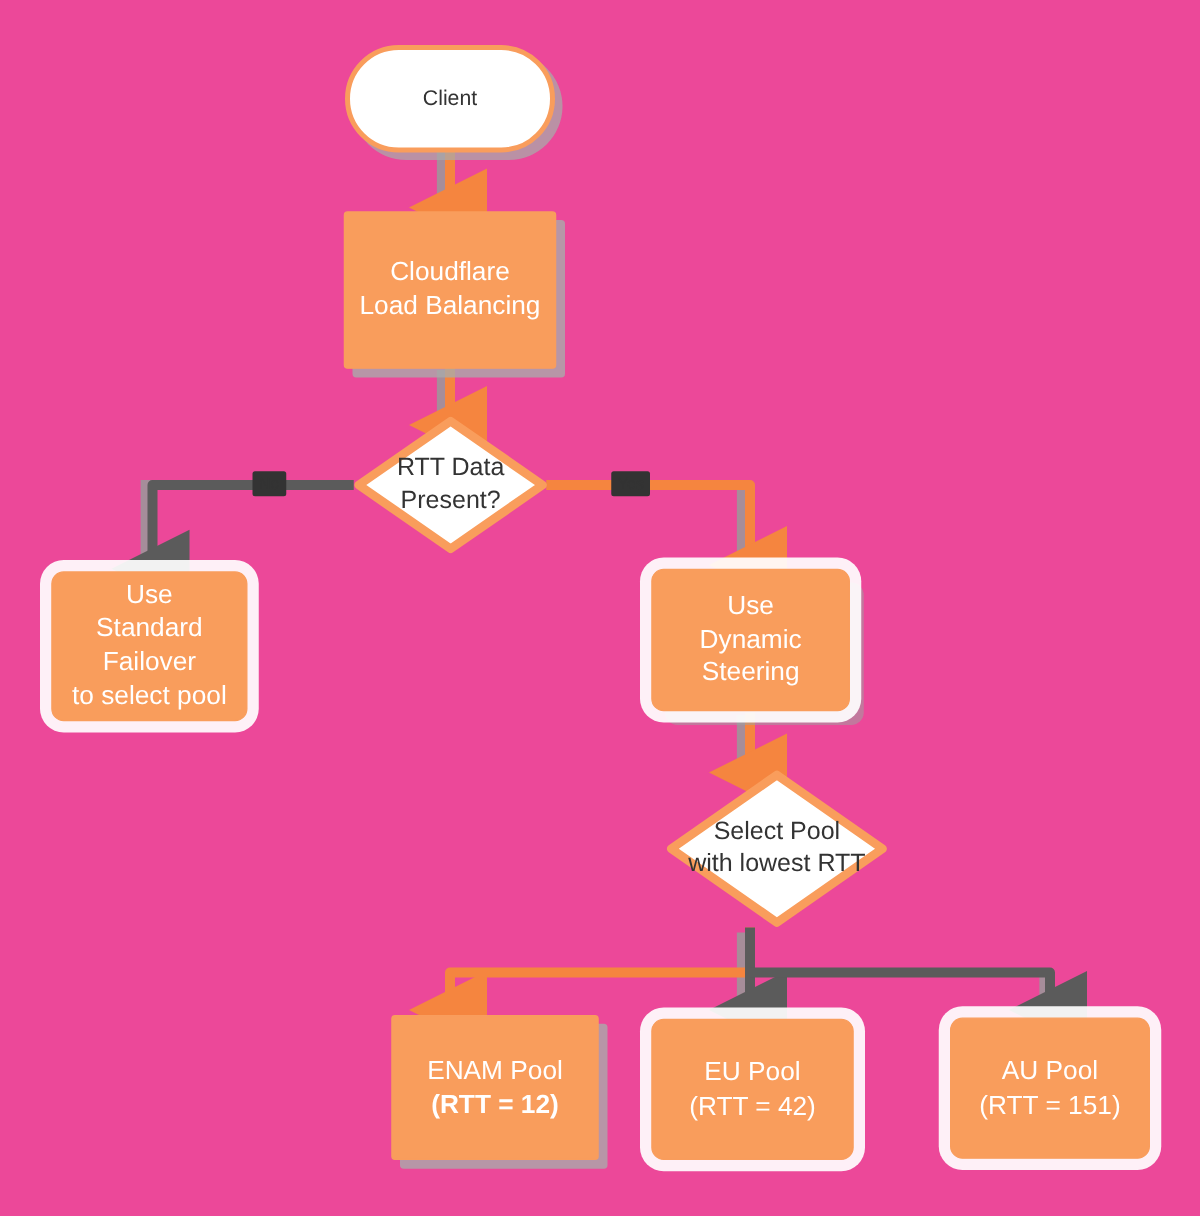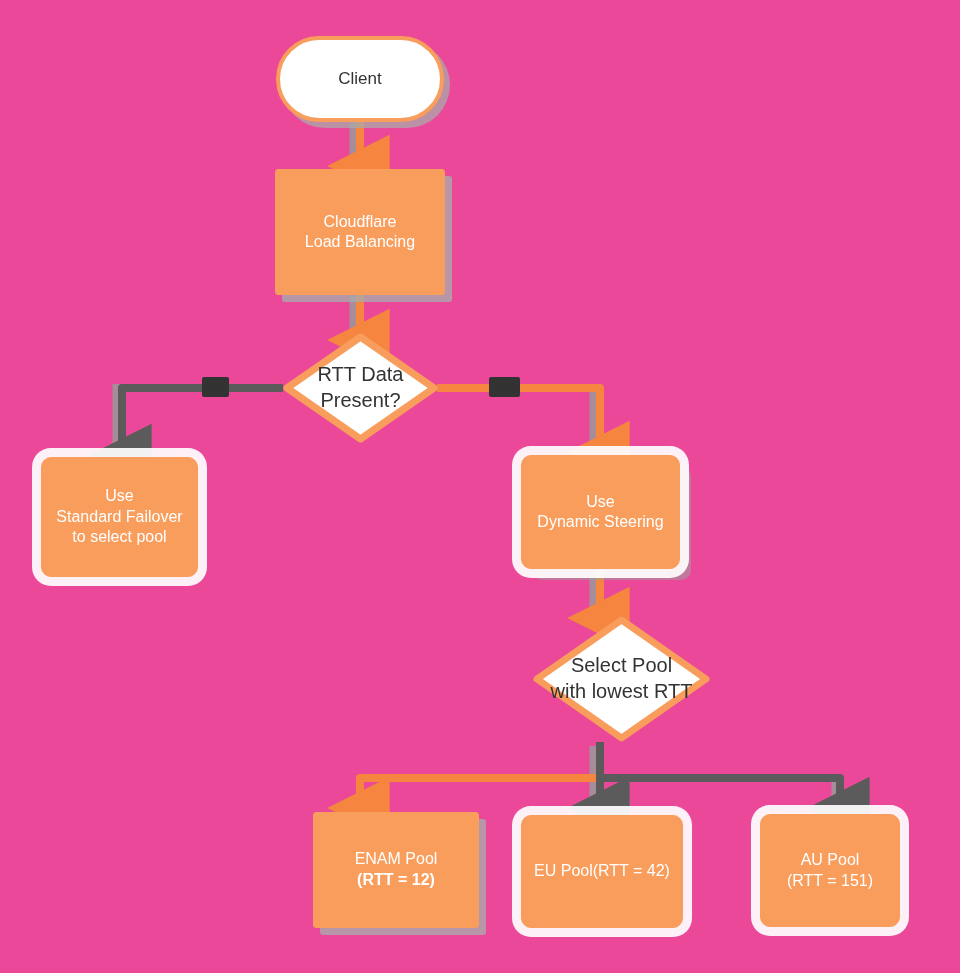--- a/index.html
+++ b/index.html
@@ -42,21 +42,21 @@
     border-radius: 90px;
     color: #333333;
     font-size: 17px;
     box-shadow: 6px 6px 0 0 rgba(170,170,170,0.75);
   }
 
   
   .n-process {
     background: #F99D5C;
     color: #FFFFFF;
-    font-size: 16px;
+    font-size: 21px;
     border: 1px solid #F99D5C;
   }
   .n-process.sharp {
     border-radius: 3px;
     box-shadow: 7px 7px 0 0 rgba(170,170,170,0.8);
   }
   .n-process.round {
     border-radius: 10px;
     box-shadow: 0 0 0 9px rgba(255,255,255,0.92);
   }
@@ -181,26 +181,26 @@
     </svg>
     <span class="node-label">Select Pool
 with lowest RTT</span>
   </div>
 
   <div class="node n-process sharp" style="left:277px; top:812px; width:166px; height:116px; flex-direction:column;margin-left:36px;">
     <span style="line-height:1.3;">ENAM Pool</span>
     <span class="bold" style="line-height:1.3;">(RTT = 12)</span>
   </div>
 
-  <div class="node n-process round" style="left:521px; top:815px; width:162px; height:113px; flex-direction:row;">
+  <div class="node n-process round" style="left:521px; top:815px; width:162px; height:113px; flex-direction:column;">
     <span style="line-height:1.3;">EU Pool</span>
     <span style="line-height:1.3;">(RTT = 42)</span>
   </div>
 
-  <div class="node n-process round" style="left:760px; top:814px; width:140px; height:113px; flex-direction:column;">
+  <div class="node n-process round" style="left:760px; top:814px; width:160px; height:113px; flex-direction:column;">
     <span style="line-height:1.3;">AU Pool</span>
     <span style="line-height:1.3;">(RTT = 151)</span>
   </div>
 
   <div class="edge-label" style="left:202px; top:377px;">
     <span>No</span>
   </div>
 
   <div class="edge-label" style="left:489px; top:377px;">
     <span>Yes</span>

